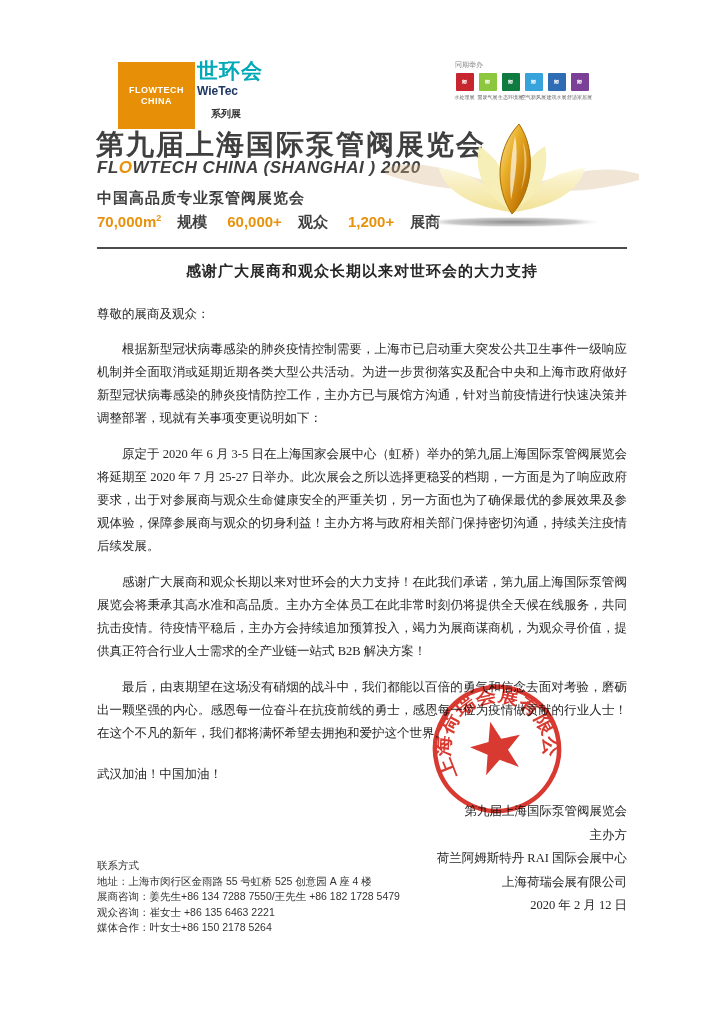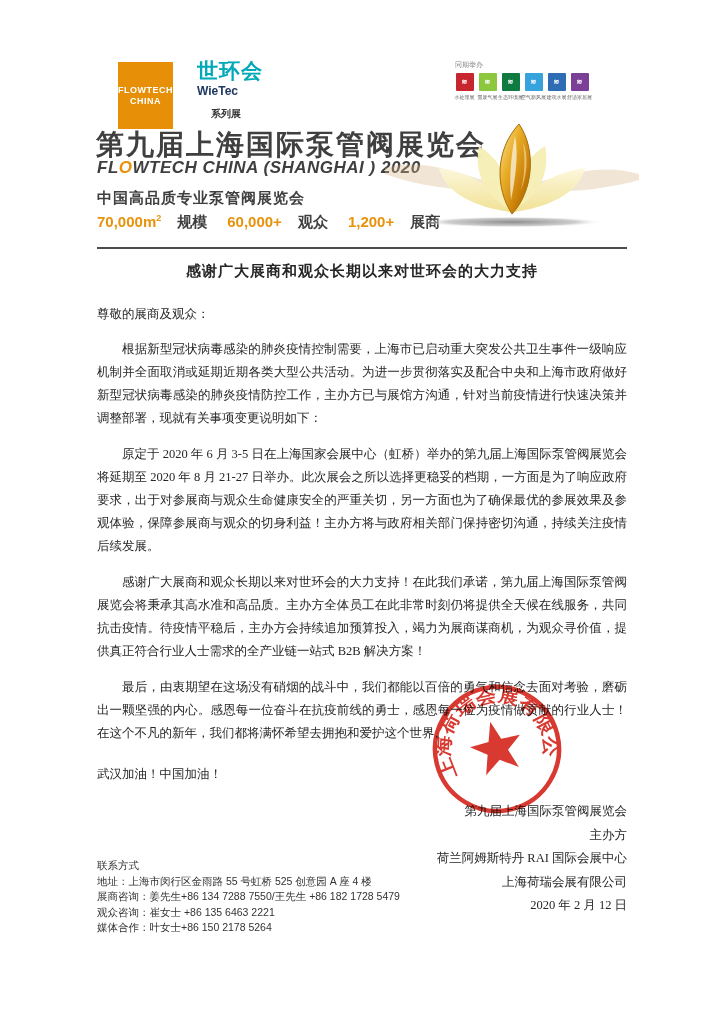--- a/index.html
+++ b/index.html
@@ -9,21 +9,21 @@
     width: 724px;
     height: 1024px;
     margin: 0 auto;
     background: #ffffff;
     font-family: "Liberation Sans", sans-serif;
     overflow: hidden;
   }
   
   .logo-square {
     position: absolute; left: 118px; top: 62px;
-    width: 55px; height: 67px;
+    width: 77px; height: 67px;
     background: #e78f06;
     display: flex; flex-direction: column; align-items: center; justify-content: center;
     color: #ffffff; font-weight: bold; font-size: 9px; letter-spacing: .5px;
     line-height: 11px; text-align: center;
   }
   .wietec { position: absolute; left: 197px; top: 60px; }
   .wietec-cn { color: #00a9b7; font-weight: bold; font-size: 21px; line-height: 22px; letter-spacing: 1px; }
   .wietec-en { color: #1f3864; font-weight: bold; font-size: 12px; line-height: 19px; }
   .wietec-sub { color: #333333; font-weight: bold; font-size: 10px; margin-top: 6px; margin-left: 14px; }
   .co-located { position: absolute; left: 455px; top: 60px; width: 150px; }
@@ -172,21 +172,21 @@
     <path d="M132,20 C128,40 126,62 128,84 C132,64 136,38 132,20 Z" fill="#ffffff" opacity="0.65"></path>
     <path d="M140,26 C142,42 142,58 138,74 C144,60 146,40 140,26 Z" fill="#fff3c0" opacity="0.5"></path>
   </svg>
 
   <div class="divider"></div>
 
   <div class="letter">
     <div class="letter-title">感谢广大展商和观众长期以来对世环会的大力支持</div>
     <div class="salutation">尊敬的展商及观众：</div>
     <p class="para">根据新型冠状病毒感染的肺炎疫情控制需要，上海市已启动重大突发公共卫生事件一级响应机制并全面取消或延期近期各类大型公共活动。为进一步贯彻落实及配合中央和上海市政府做好新型冠状病毒感染的肺炎疫情防控工作，主办方已与展馆方沟通，针对当前疫情进行快速决策并调整部署，现就有关事项变更说明如下：</p>
-    <p class="para">原定于 2020 年 6 月 3-5 日在上海国家会展中心（虹桥）举办的第九届上海国际泵管阀展览会将延期至 2020 年 8 月 21-27 日举办。此次展会之所以选择更稳妥的档期，一方面是为了响应政府要求，出于对参展商与观众生命健康安全的严重关切，另一方面也为了确保最优的参展效果及参观体验，保障参展商与观众的切身利益！主办方将与政府相关部门保持密切沟通，持续关注疫情后续发展。</p>
+    <p class="para">原定于 2020 年 6 月 3-5 日在上海国家会展中心（虹桥）举办的第九届上海国际泵管阀展览会将延期至 2020 年 7 月 25-27 日举办。此次展会之所以选择更稳妥的档期，一方面是为了响应政府要求，出于对参展商与观众生命健康安全的严重关切，另一方面也为了确保最优的参展效果及参观体验，保障参展商与观众的切身利益！主办方将与政府相关部门保持密切沟通，持续关注疫情后续发展。</p>
     <p class="para">感谢广大展商和观众长期以来对世环会的大力支持！在此我们承诺，第九届上海国际泵管阀展览会将秉承其高水准和高品质。主办方全体员工在此非常时刻仍将提供全天候在线服务，共同抗击疫情。待疫情平稳后，主办方会持续追加预算投入，竭力为展商谋商机，为观众寻价值，提供真正符合行业人士需求的全产业链一站式 B2B 解决方案！</p>
     <p class="para">最后，由衷期望在这场没有硝烟的战斗中，我们都能以百倍的勇气和信念去面对考验，磨砺出一颗坚强的内心。感恩每一位奋斗在抗疫前线的勇士，感恩每一位为疫情做贡献的行业人士！在这个不凡的新年，我们都将满怀希望去拥抱和爱护这个世界。</p>
     <div class="slogan">武汉加油！中国加油！</div>
     <div class="signature">
       <div>第九届上海国际泵管阀展览会</div>
       <div>主办方</div>
       <div>荷兰阿姆斯特丹 RAI 国际会展中心</div>
       <div>上海荷瑞会展有限公司</div>
       <div>2020 年 2 月 12 日</div>
     </div>

